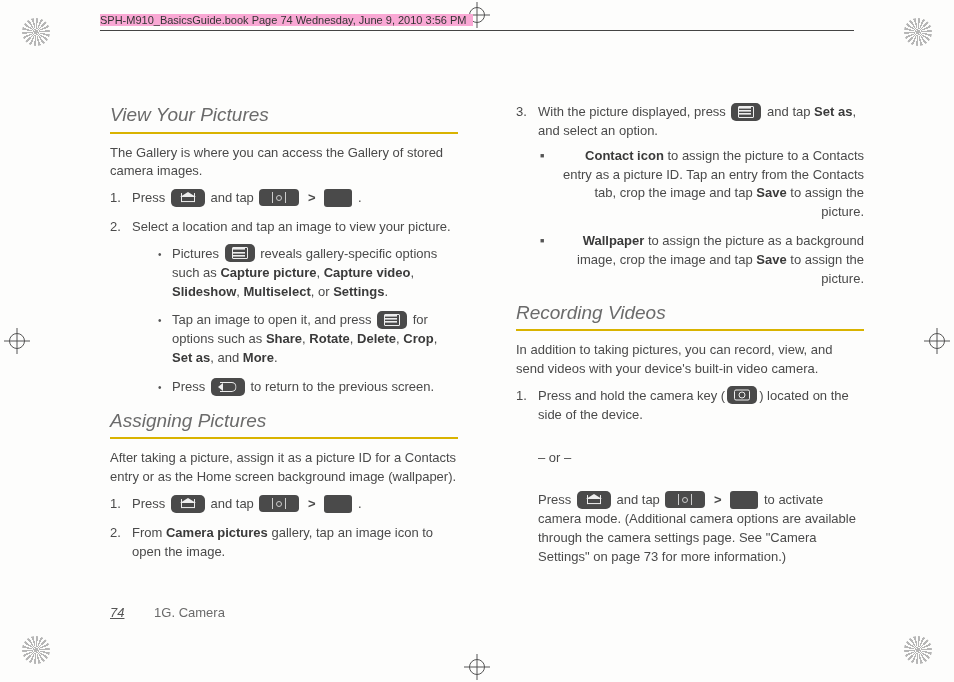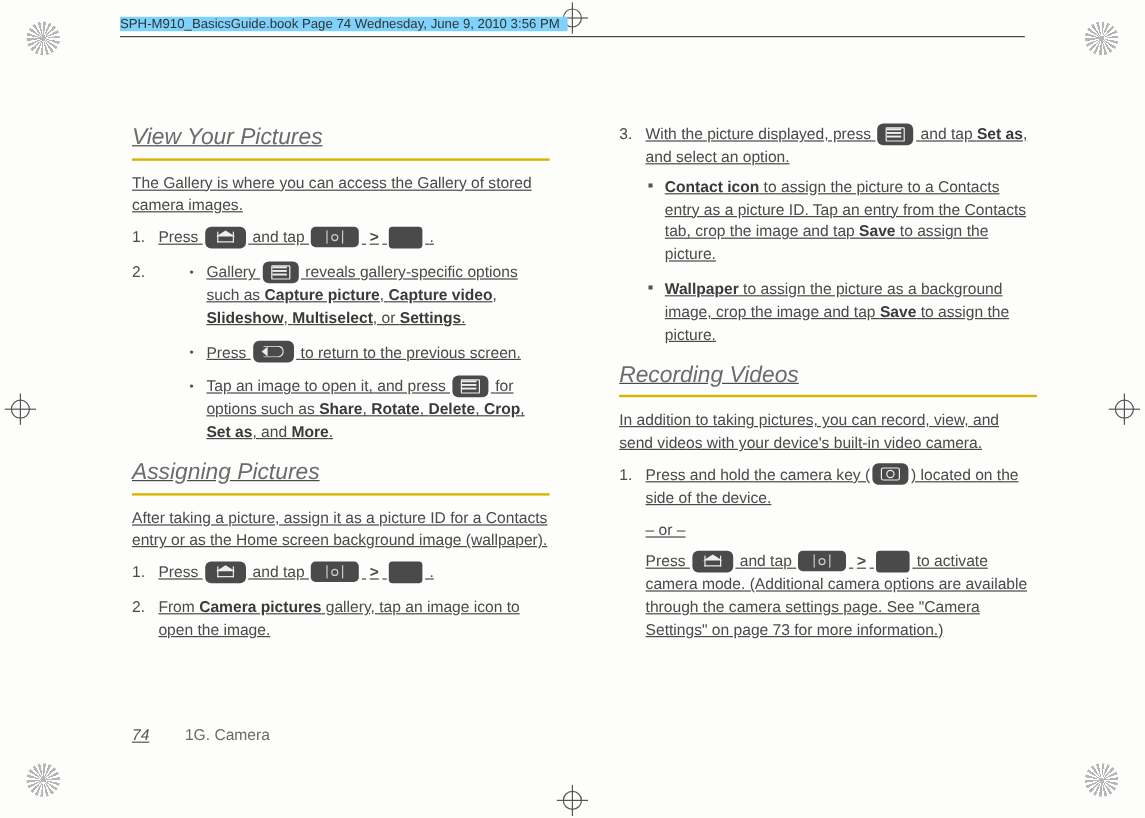--- a/index.html
+++ b/index.html
@@ -41,49 +41,48 @@
   .reg-mark.top   { left:50%; top:2px; transform:translateX(-50%); }
   .reg-mark.bot   { left:50%; bottom:2px; transform:translateX(-50%); }
 
   .header-line {
     position:absolute;
     top:30px; left:100px; right:100px;
     border-top: .8px solid #444;
     font-size:11px;
     color:#333;
   }
-  .header-line span { position:relative; top:-17px; background:#7dd3fc; padding-right:6px; }
+  .header-line span { position:relative; top:-17px; background:#f9a8d4; padding-right:6px; }
 
   .page {
     position:absolute;
     top:95px; left:110px; right:90px; bottom:70px;
     display:flex;
     gap: 58px;
-    text-decoration: underline;
   }
   .col { flex:1; line-height:1.45; }
   h2.sect {
     font-family: Arial, Helvetica, sans-serif;
     font-style: italic;
     font-weight: 400;
     font-size: 19px;
     color:#6b6b6b;
     border-bottom: 2px solid #d9b300;
     padding-bottom: 3px;
     margin-bottom: 10px;
     margin-top: 6px;
   }
   p { margin-bottom: 8px; }
   ol { list-style: none; margin-top:8px; }
   ol > li { margin-bottom:10px; position:relative; padding-left:22px; }
   ol > li .num { position:absolute; left:0; color:#4a4a4a; }
   ul.bul { list-style:none; margin-top:8px; margin-left:26px; }
   ul.bul > li { position:relative; padding-left:14px; margin-bottom:10px; }
   ul.bul > li::before { content:"•"; position:absolute; left:0; font-size:10px; color:#555; top:3px; }
-  ul.sq { list-style:none; margin-top:6px; margin-left:2px; }
+  ul.sq { list-style:none; margin-top:6px; margin-left:2px;text-align:right; }
   ul.sq > li { position:relative; padding-left:14px; margin-bottom:10px; }
   ul.sq > li::before { content:"■"; position:absolute; left:0; font-size:7px; color:#555; top:4px; }
   .b { font-weight:bold; color:#3a3a3a; }
 
   .key {
     display:inline-block;
     vertical-align:middle;
     background:#4a4a4a;
     border-radius:5px;
     height:18px;
@@ -194,45 +193,46 @@
         <span>Press </span>
         <span class="key home"></span>
         <span> and tap </span>
         <span class="widget"><span class="dot"></span></span>
         <span class="gt">&gt;</span>
         <span class="tile blank"></span>
         <span>.</span>
       </li>
       <li>
         <span class="num">2.</span>
+        <span>Select a location and tap an image to view your picture.</span>
         <ul class="bul">
           <li>
-            <span>Gallery </span>
+            <span>Pictures </span>
             <span class="key menu"></span>
             <span> reveals gallery-specific options such as </span>
             <span class="b">Capture picture</span>,
             <span class="b">Capture video</span>,
             <span class="b">Slideshow</span>,
             <span class="b">Multiselect</span><span>, or </span><span class="b">Settings</span>.
-          </li>
-          <li>
-            <span>Press </span>
-            <span class="key back"></span>
-            <span> to return to the previous screen.</span>
           </li>
           <li>
             <span>Tap an image to open it, and press </span>
             <span class="key menu"></span>
             <span> for options such as </span>
             <span class="b">Share</span>,
             <span class="b">Rotate</span>,
             <span class="b">Delete</span>,
             <span class="b">Crop</span>,
             <span class="b">Set as</span><span>, and </span><span class="b">More</span>.
           </li>
+          <li>
+            <span>Press </span>
+            <span class="key back"></span>
+            <span> to return to the previous screen.</span>
+          </li>
         </ul>
       </li>
     </ol>
 
     <h2 class="sect">Assigning Pictures</h2>
     <p>After taking a picture, assign it as a picture ID for a Contacts entry or as the Home screen background image (wallpaper).</p>
     <ol>
       <li>
         <span class="num">1.</span>
         <span>Press </span>
@@ -268,21 +268,21 @@
         </ul>
       </li>
     </ol>
 
     <h2 class="sect" style="margin-top:0">Recording Videos</h2>
     <p>In addition to taking pictures, you can record, view, and send videos with your device's built-in video camera.</p>
     <ol>
       <li>
         <span class="num">1.</span>
         <span>Press and hold the camera key (</span><span class="key camera"></span><span>) located on the side of the device.</span>
-        <p style="margin:8px 0">– or –</p>
+        <p style="margin:24px 0">– or –</p>
         <span>Press </span>
         <span class="key home"></span>
         <span> and tap </span>
         <span class="widget"><span class="dot"></span></span>
         <span class="gt">&gt;</span>
         <span class="tile blank"></span>
         <span>  to activate camera mode. (Additional camera options are available through the camera settings page. See "Camera Settings" on page 73 for more information.)</span>
       </li>
     </ol>
   </div>

